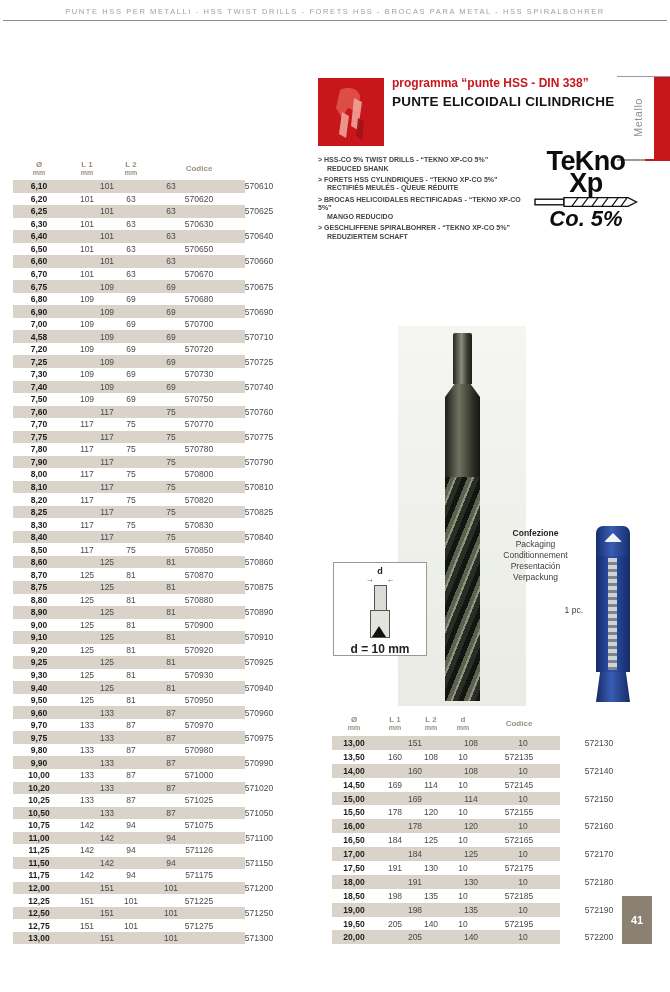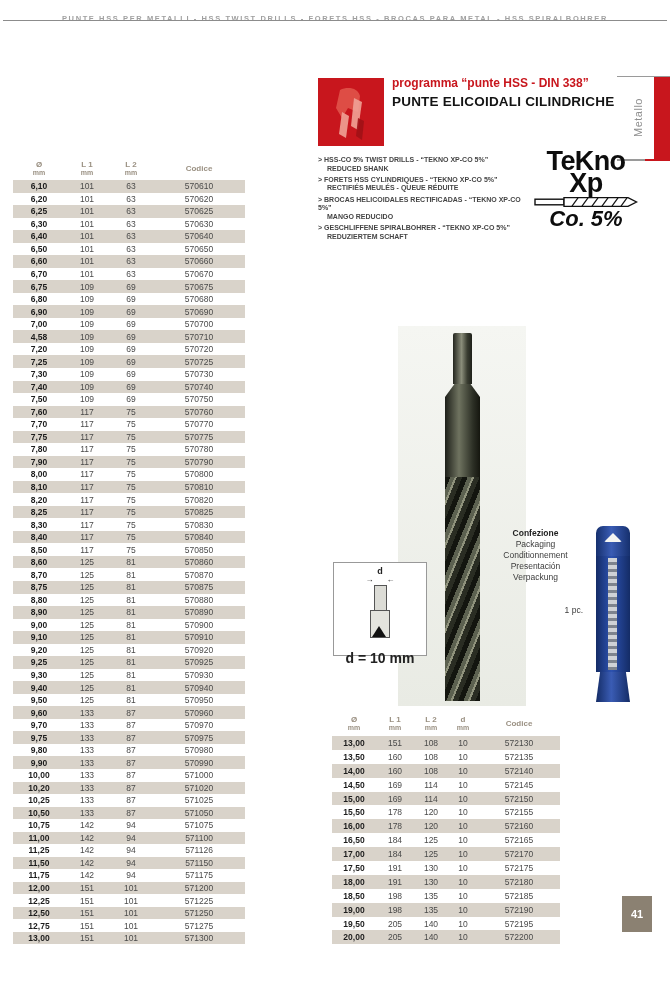--- a/index.html
+++ b/index.html
@@ -1,21 +1,21 @@
 <!DOCTYPE html>
 <html><head>
 <meta charset="utf-8">
 <style>
   html,body { margin:0; padding:0; background:#ffffff; }
   .page { position:relative; width:670px; height:992px; background:#fff;
           font-family:"Liberation Sans", sans-serif; overflow:hidden; }
 
   
-  .top-strip { position:absolute; top:14px; left:0; width:100%; text-align:center;
-               font-size:7.5px; font-weight:bold; letter-spacing:1.6px; color:#a0a0a0; }
+  .top-strip { position:absolute; top:7px; left:0; width:100%; text-align:center;
+               font-size:7.5px; font-weight:normal; letter-spacing:1.6px; color:#a0a0a0; }
   .top-line  { position:absolute; top:20px; left:3px; right:3px; height:1px; background:#8c8c8c; }
 
   
   .logo { position:absolute; left:318px; top:78px; width:66px; height:68px; background:#c8161d; }
   .logo svg { width:100%; height:100%; display:block; }
   .program  { position:absolute; left:392px; top:76px; font-size:12px; font-weight:bold; color:#c8161d; }
   .title    { position:absolute; left:392px; top:93px; font-size:13.5px; font-weight:bold;
               color:#141414; line-height:17.5px; letter-spacing:0.2px; }
 
   
@@ -55,21 +55,21 @@
 
   
   .diagram { position:absolute; left:333px; top:562px; width:92px; height:92px;
              border:1px solid #999; background:#fff; text-align:center; }
   .dg-d { font-size:9px; font-weight:bold; color:#222; margin-top:4px; line-height:9px; }
   .dg-arrows { display:flex; justify-content:center; gap:13px; font-size:8px; color:#222; line-height:7px; }
   .dg-shank { width:11px; height:24px; margin:2px auto 0; background:#dcdcd6; border:1px solid #555; border-bottom:none; }
   .dg-body  { width:18px; height:26px; margin:0 auto; background:#e4e4de; border:1px solid #555; position:relative; }
   .dg-tip   { position:absolute; bottom:0; left:1px; width:0; height:0;
               border-left:7px solid transparent; border-right:7px solid transparent; border-bottom:11px solid #111; }
-  .dg-cap { font-size:14px; font-weight:bold; color:#222; margin-top:12px; }
+  .dg-cap { font-size:12px; font-weight:bold; color:#222; margin-top:4px; }
 
   
   .pack { position:absolute; left:488px; top:528px; width:95px; text-align:center;
           font-size:8.5px; color:#3c3c3c; line-height:11px; }
   .pack .bold { font-weight:bold; color:#1f1f1f; }
   .pack-qty { position:absolute; left:545px; top:605px; width:38px; text-align:right;
           font-size:8.5px; color:#3c3c3c; }
   .blister { position:absolute; left:596px; top:526px; width:34px; height:176px; }
   .bl-top { position:relative; height:30px; border-radius:7px 7px 0 0;
             background:linear-gradient(90deg,#16306e,#3a5cb4 45%,#16306e); }
@@ -80,34 +80,34 @@
              background:repeating-linear-gradient(180deg,#cfd2d6 0 4px,#7e848e 4px 7px); }
   .bl-bot { height:30px; background:linear-gradient(90deg,#142c66,#3a5cb4 45%,#142c66);
             clip-path:polygon(12% 0,88% 0,100% 100%,0 100%); }
 
   
   .cat-table { position:absolute; font-size:8.5px; color:#4a4a4a; }
   .thead { display:grid; align-items:center; font-weight:bold; color:#9a9082; }
   .hdr-cell { text-align:center; line-height:8px; font-size:8px; }
   .hdr-unit { display:block; font-size:7px; }
   .trow { display:grid; align-items:center; }
-  .trow.striped { background:#d9d3ca; }
+  .trow.striped { background:#d9d3ca;gap:20px; }
   .cell { text-align:center; }
   .cell.dia { font-weight:bold; color:#1c1c1c; }
 
   .left-table { left:13px; top:158px; width:232px; }
   .left-table .thead { grid-template-columns:52px 44px 44px 92px; height:22px; }
   .left-table .trow  { grid-template-columns:52px 44px 44px 92px; height:12.54px; }
 
   .right-table { left:332px; top:712px; width:228px; }
   .right-table .thead { grid-template-columns:44px 38px 34px 30px 82px; height:24px; }
   .right-table .trow  { grid-template-columns:44px 38px 34px 30px 82px; height:13.9px; }
 
   
-  .page-num { position:absolute; left:622px; top:896px; width:30px; height:36px; background:#8b8172;
+  .page-num { position:absolute; left:622px; top:896px; width:30px; height:48px; background:#8b8172;
               color:#fff; font-weight:bold; font-size:11px;
               display:flex; align-items:center; justify-content:center; }
 </style>
 </head>
 <body>
 
 <div class="page">
 
   <div class="top-strip">PUNTE HSS PER METALLI - HSS TWIST DRILLS - FORETS HSS - BROCAS PARA METAL - HSS SPIRALBOHRER</div>
   <div class="top-line"></div>

